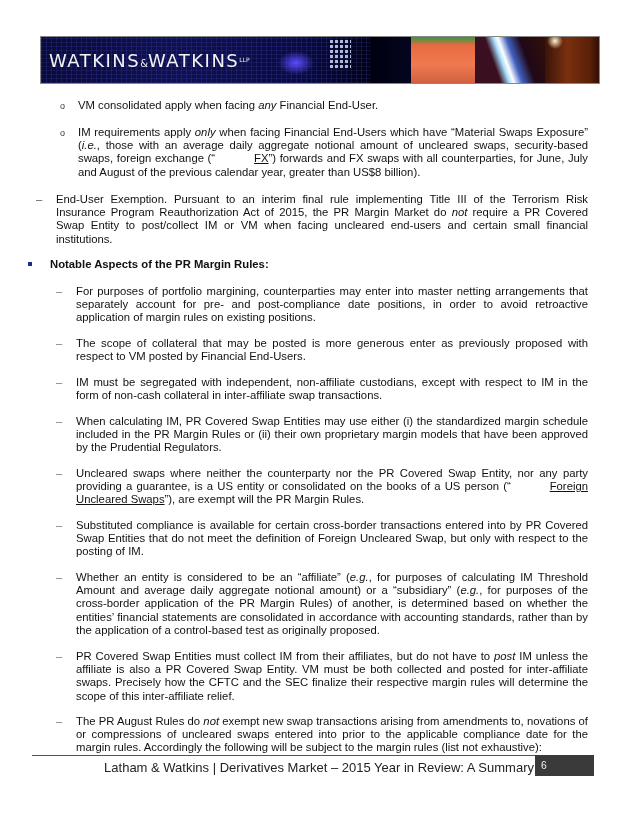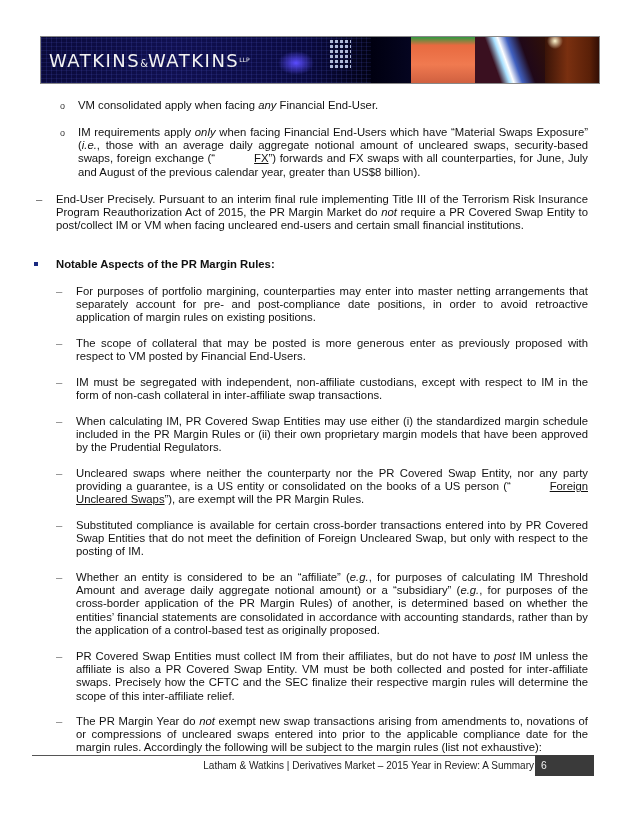--- a/index.html
+++ b/index.html
@@ -34,25 +34,25 @@
   .para { position: absolute; text-align: justify; }
   .para .marker { position: absolute; }
   b.bold { font-weight: normal; }
   u.ul { text-decoration: underline; margin-left: 39px; }
   .sub { left: 78px; width: 510px; }
   .sub .marker { left: -18px; top: 1px; font-size: 9px; color: #333; }
   .dash { left: 76px; width: 512px; }
   .dash .marker { left: -20px; top: 0; color: #777; }
   .dash1 { left: 56px; width: 532px; }
   .dash1 .marker { left: -20px; top: 0; color: #555; }
-  .heading { position: absolute; left: 56px; top: 258px; font-weight: bold; text-align: right; }
+  .heading { position: absolute; left: 50px; top: 258px; font-weight: bold; text-align: right; }
   .heading .sq { position: absolute; left: -22px; top: 4px; width: 4px; height: 4px; background: #1a2a80; }
 
   .footer-rule { position: absolute; left: 32px; top: 755px; width: 562px; height: 1px; background: #555; }
-  .footer-text { position: absolute; right: 106px; top: 760px; font-size: 10px; color: #222; white-space: nowrap; }
+  .footer-text { position: absolute; right: 106px; top: 760px; font-size: 13px; color: #222; white-space: nowrap; }
   .page-box { position: absolute; left: 535px; top: 755px; width: 59px; height: 21px; background: #3a3a3a;
               color: #f0f0f0; font-size: 10.3px; box-sizing: border-box; padding: 5px 0 0 6px; }
 </style>
 </head>
 <body>
 
 <div class="banner">
   <div class="banner-left"></div>
   <div class="banner-dots"></div>
   <div class="banner-mid"></div>
@@ -71,21 +71,21 @@
     <span>VM consolidated apply when facing </span><b class="bold"><i>any</i></b><span> Financial End-User.</span>
   </div>
 
   <div class="para sub" style="top:126px;">
     <span class="marker">o</span>
     <span>IM requirements apply </span><b class="bold"><i>only</i></b><span> when facing Financial End-Users which have “Material Swaps Exposure” (</span><i>i.e.</i><span>, those with an average daily aggregate notional amount of uncleared swaps, security-based swaps, foreign exchange (“</span><u class="ul">FX</u><span>”) forwards and FX swaps with all counterparties, for June, July and August of the previous calendar year, greater than </span><b class="bold">US$8 billion</b><span>).</span>
   </div>
 
   <div class="para dash1" style="top:193px;">
     <span class="marker">–</span>
-    <b class="bold">End-User Precisely.</b><span> Pursuant to an interim final rule implementing Title III of the Terrorism Risk Insurance Program Reauthorization Act of 2015, the PR Margin Market do </span><b class="bold"><i>not</i></b><span> require a PR Covered Swap Entity to post/collect IM or VM when facing uncleared end-users and certain small financial institutions.</span>
+    <b class="bold">End-User Exemption.</b><span> Pursuant to an interim final rule implementing Title III of the Terrorism Risk Insurance Program Reauthorization Act of 2015, the PR Margin Market do </span><b class="bold"><i>not</i></b><span> require a PR Covered Swap Entity to post/collect IM or VM when facing uncleared end-users and certain small financial institutions.</span>
   </div>
 
   <div class="heading">
     <span class="sq"></span>
     <span>Notable Aspects of the PR Margin Rules:</span>
   </div>
 
   <div class="para dash" style="top:285px;">
     <span class="marker">–</span>
     <span>For purposes of portfolio margining, counterparties may enter into master netting arrangements that separately account for pre- and post-compliance date positions, in order to avoid retroactive application of margin rules on existing positions.</span>
@@ -121,19 +121,19 @@
     <span>Whether an entity is considered to be an “affiliate” (</span><i>e.g.</i><span>, for purposes of calculating IM Threshold Amount and average daily aggregate notional amount) or a “subsidiary” (</span><i>e.g.</i><span>, for purposes of the cross-border application of the PR Margin Rules) of another, is determined based on whether the entities’ financial statements are consolidated in accordance with accounting standards, rather than by the application of a control-based test as originally proposed.</span>
   </div>
 
   <div class="para dash" style="top:650px;">
     <span class="marker">–</span>
     <span>PR Covered Swap Entities must collect IM from their affiliates, but do not have to </span><b class="bold"><i>post</i></b><span> IM unless the affiliate is also a PR Covered Swap Entity. VM must be both collected and posted for inter-affiliate swaps. Precisely how the CFTC and the SEC finalize their respective margin rules will determine the scope of this inter-affiliate relief.</span>
   </div>
 
   <div class="para dash" style="top:715px;">
     <span class="marker">–</span>
-    <span>The PR Margin Year do </span><b class="bold"><i>not</i></b><span> exempt new swap transactions arising from amendments to, novations of  or compressions of uncleared swaps entered into prior to the applicable compliance date for the margin rules. Accordingly the following will be subject to the margin rules (list not exhaustive):</span>
+    <span>The PR August Rules do </span><b class="bold"><i>not</i></b><span> exempt new swap transactions arising from amendments to, novations of  or compressions of uncleared swaps entered into prior to the applicable compliance date for the margin rules. Accordingly the following will be subject to the margin rules (list not exhaustive):</span>
   </div>
 </div>
 
 <div class="footer-rule"></div>
 <div class="footer-text">Latham &amp; Watkins | Derivatives Market – 2015 Year in Review: A Summary</div>
 <div class="page-box">6</div>
 
 </body></html>

